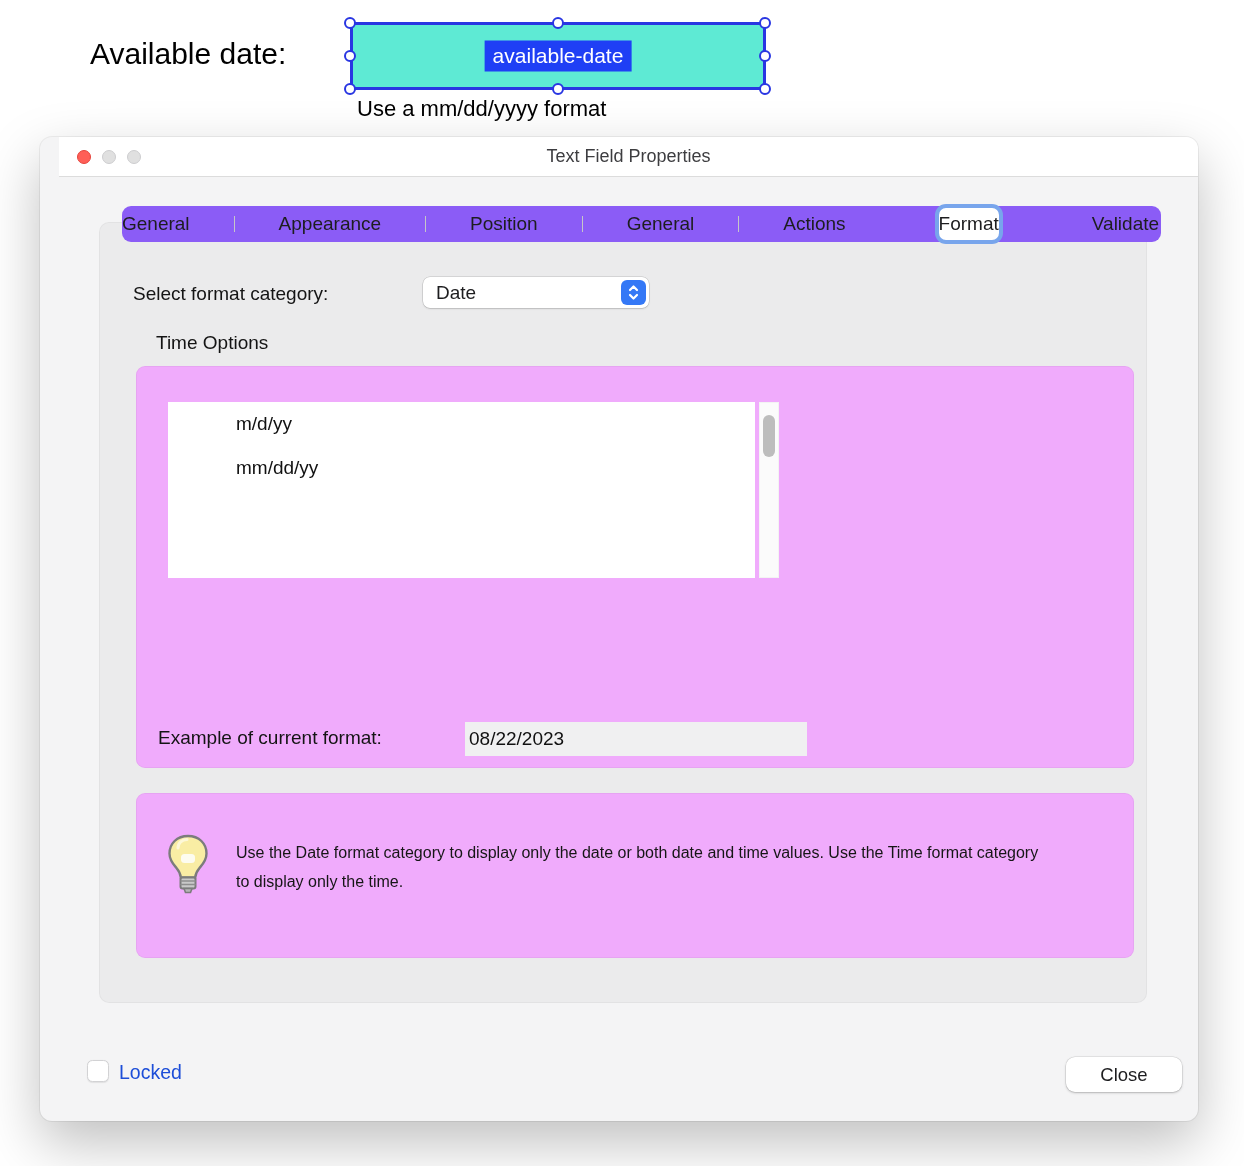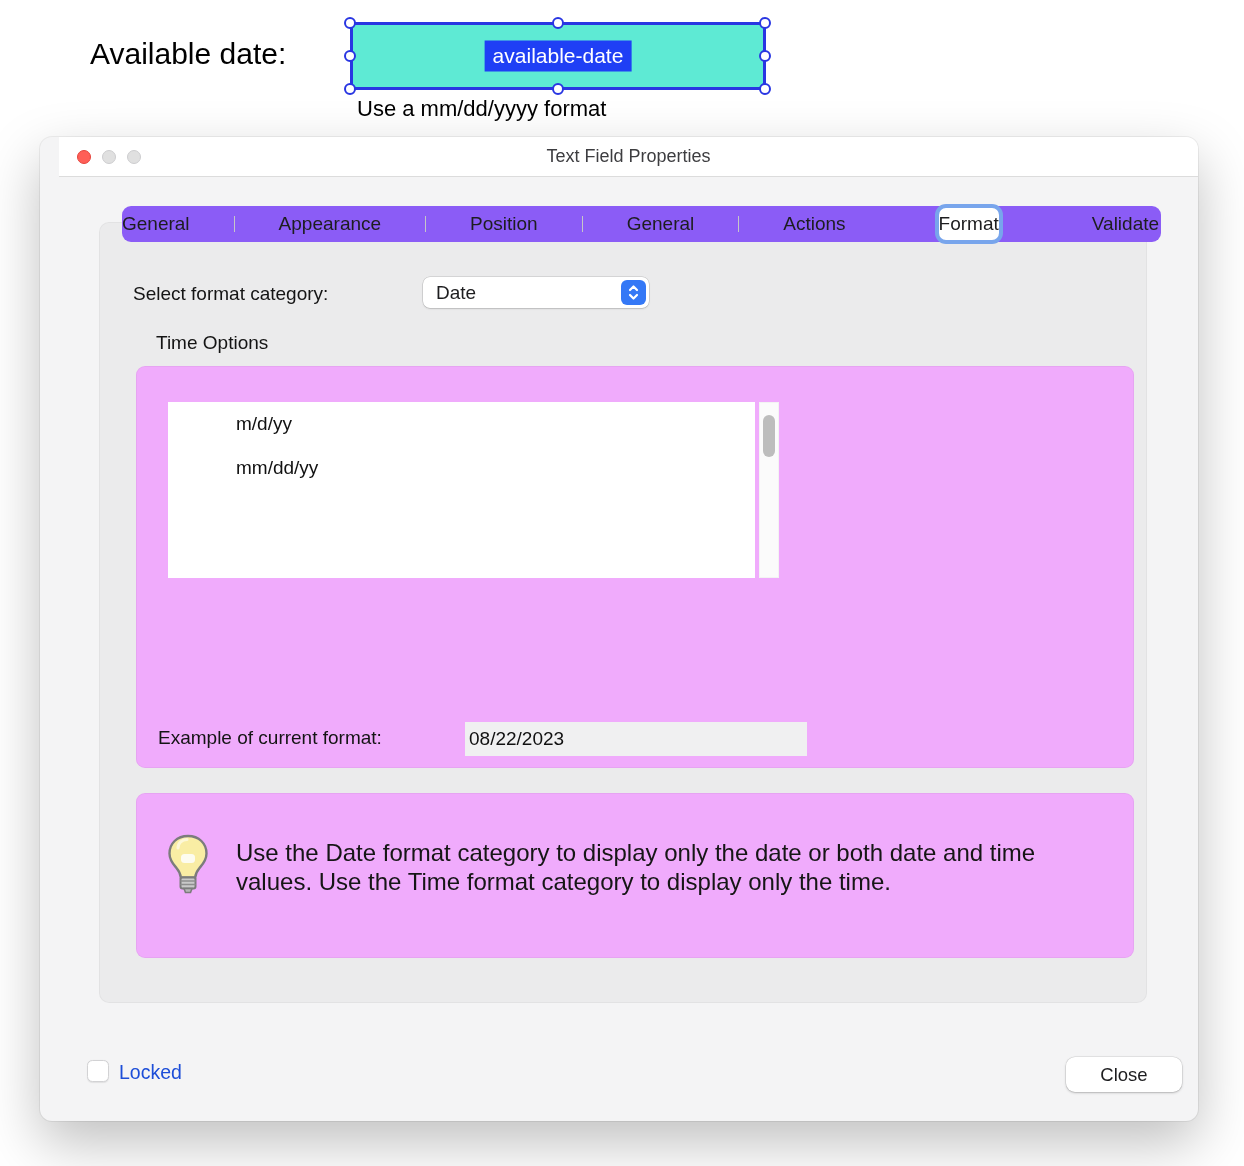--- a/index.html
+++ b/index.html
@@ -99,21 +99,21 @@
   .vthumb { position:absolute; left:4px; top:13px; width:12px; height:42px;
             background:#bdbdbd; border-radius:6px; }
 
   .example-box {
     position:absolute; left:329px; top:356px; width:342px; height:34px;
     background:#f0f0f1; display:flex; align-items:center;
     font-size:19px; color:#111; padding-left:4px;
   }
 
   .tip-text { position:absolute; left:100px; top:46px; width:805px;
-              font-size:24px; line-height:28.5px; color:#161616; }
+              font-size:16px; line-height:28.5px; color:#161616; }
   .bulb { position:absolute; left:30px; top:41px; }
 
   
   .checkbox {
     position:absolute; left:28px; top:883px; width:22px; height:22px;
     background:#fff; border:1px solid #d2d2d4; border-radius:5.5px;
     box-shadow:0 0.5px 1px rgba(0,0,0,0.08);
   }
   .locked-label { position:absolute; left:60px; top:884px; font-size:19.5px; color:#1d4ed8; }
   .close-btn {

